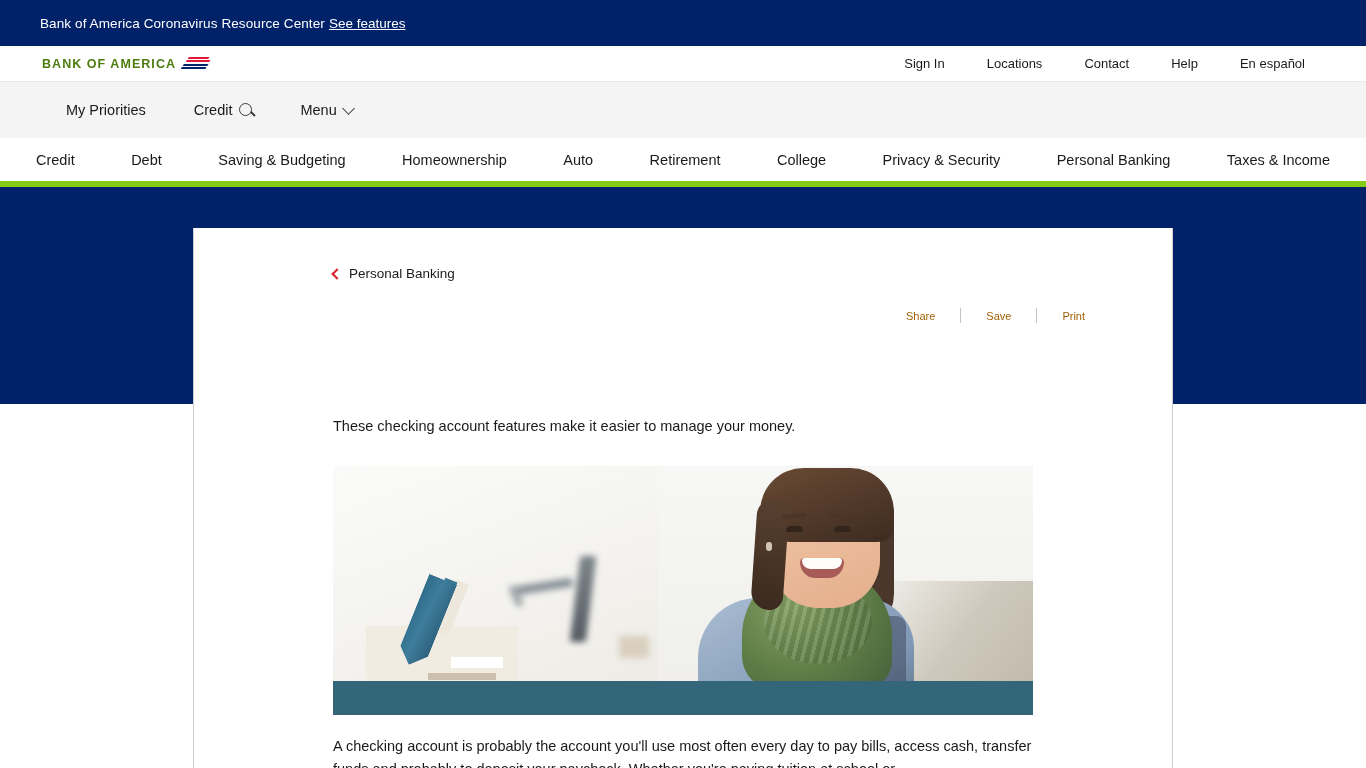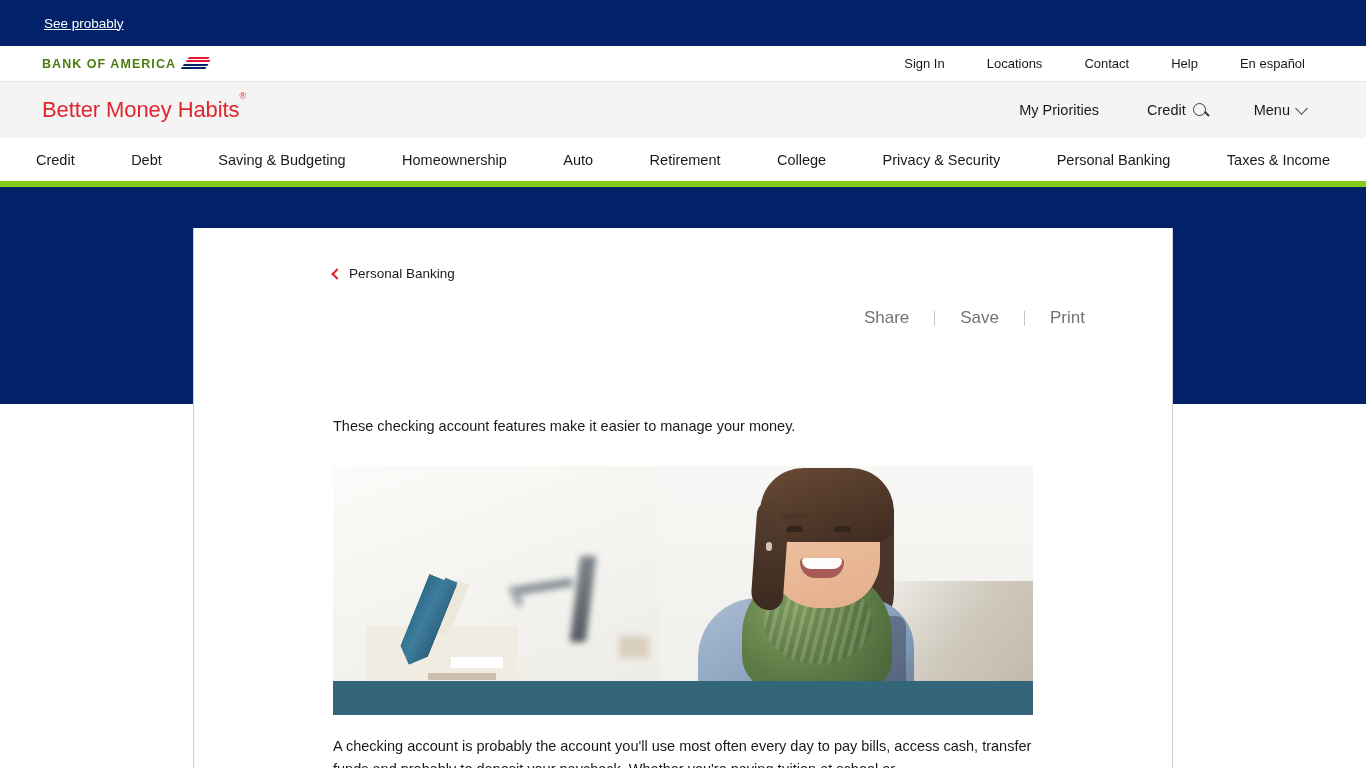--- a/index.html
+++ b/index.html
@@ -167,21 +167,21 @@
     font-weight: normal;
     letter-spacing: -.2px;
     line-height: 1.2;
   }
   .tools-row {
     display: flex; align-items: center; justify-content: flex-end;
     margin-top: 27px;
     padding-right: 14px;
   }
   .tools-row .tool {
-    font-size: 17px; color: #737373; cursor: pointer;
+    font-size: 11px; color: #a16207; cursor: pointer;
     padding: 0 25px;
   }
   .tools-row .divider {
     width: 1px; height: 15px; background: #c4c4c4;
   }
 
   
   .below {
     position: relative;
     background: #ffffff;
@@ -359,21 +359,22 @@
     font-size: 14.5px;
     color: #1a1a1a;
     line-height: 1.62;
     width: 700px;
   }
 </style>
 </head>
 <body>
 
 <div class="alert-bar">
-  <a class="alert-link">See probably</a>
+  <span class="alert-text">Bank of America Coronavirus Resource Center</span>
+  <a class="alert-link">See features</a>
 </div>
 
 <div class="util-bar">
   <div class="boa-logo">
     <span class="boa-wordmark">BANK OF AMERICA</span>
     <span class="boa-flag">
         <i></i>
         <i></i>
         <i></i>
         <i></i>
@@ -382,23 +383,20 @@
   <div class="util-links">
     <a>Sign In</a>
     <a>Locations</a>
     <a>Contact</a>
     <a>Help</a>
     <a>En español</a>
   </div>
 </div>
 
 <div class="brand-band">
-  <div class="bmh-logo">
-    <span>Better Money Habits</span><sup>®</sup>
-  </div>
   <div class="brand-right">
     <div class="item">
       <span>My Priorities</span>
     </div>
     <div class="item">
       <span>Credit</span>
       <span class="search-glyph"></span>
     </div>
     <div class="item">
       <span>Menu</span>

